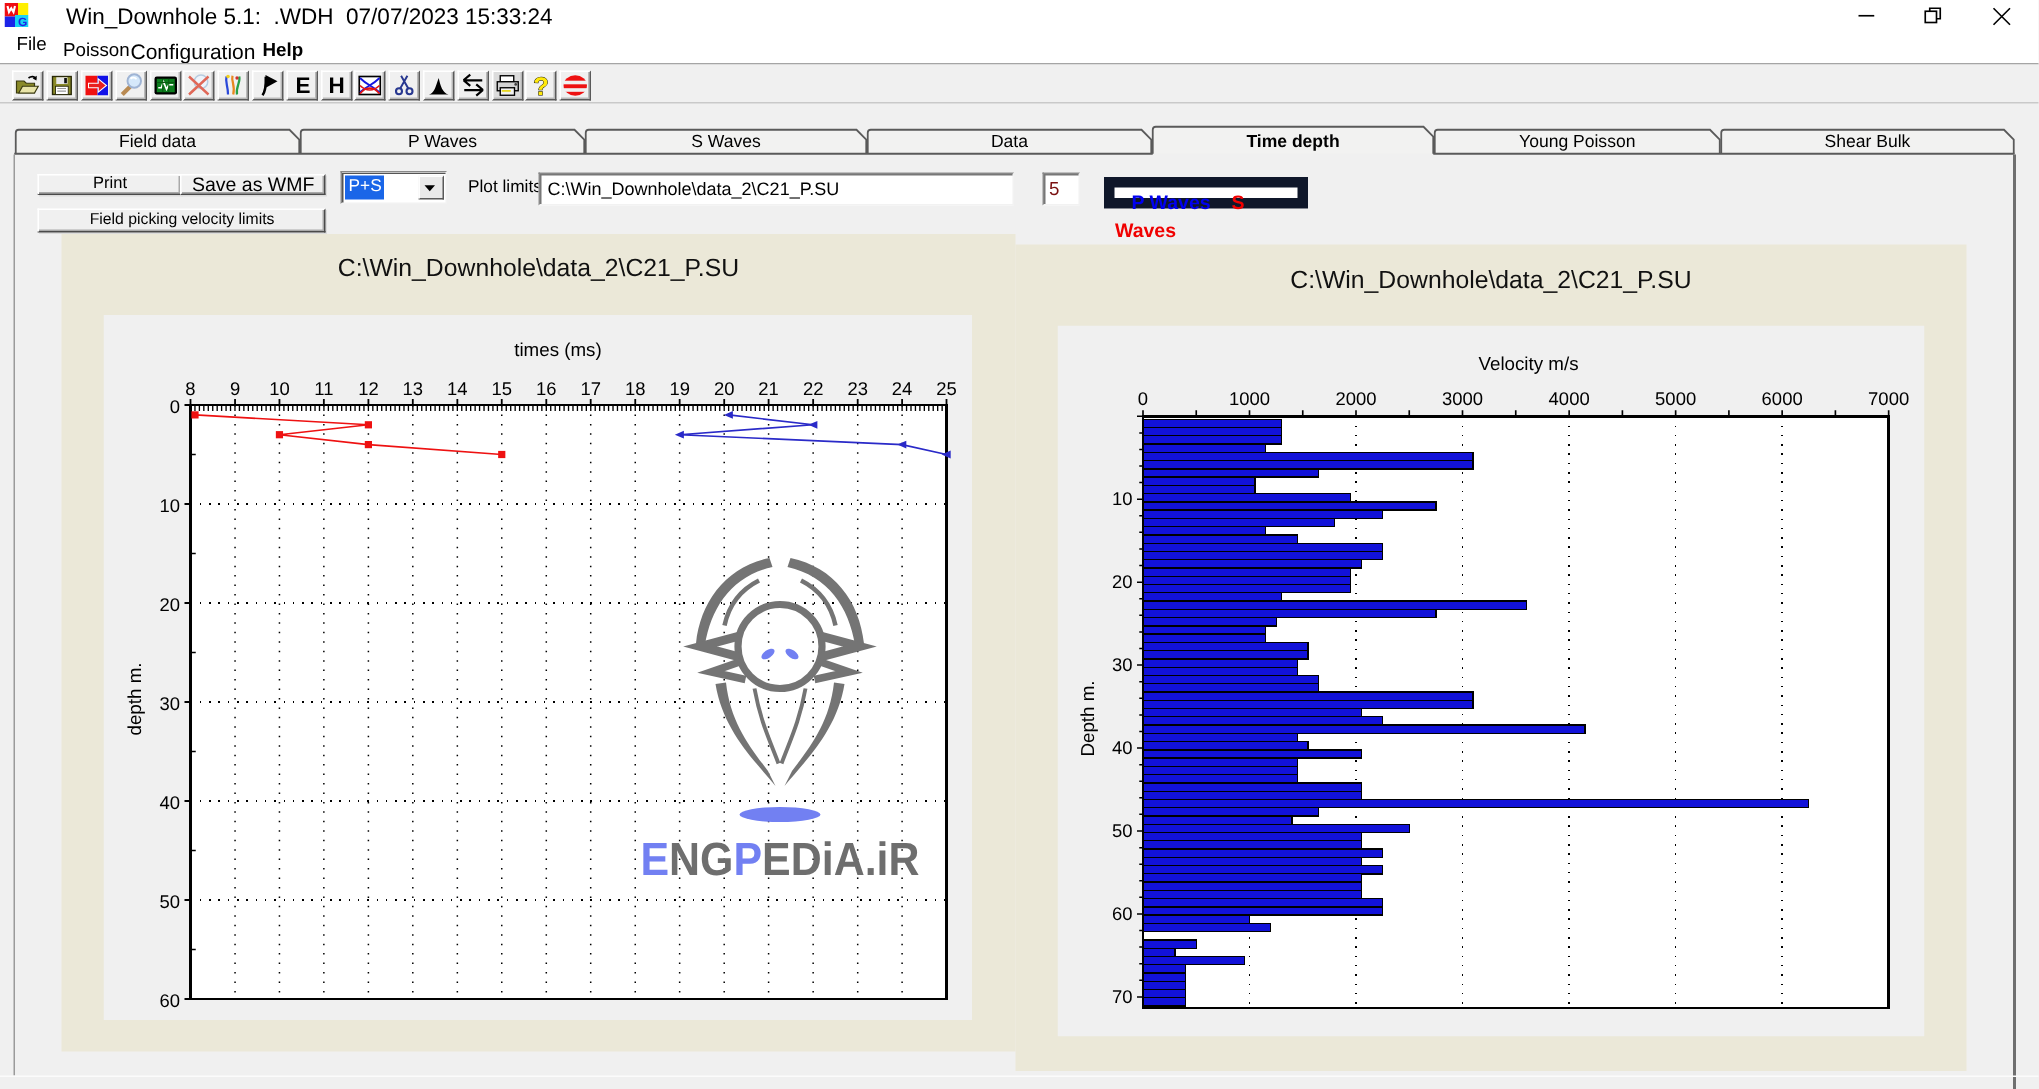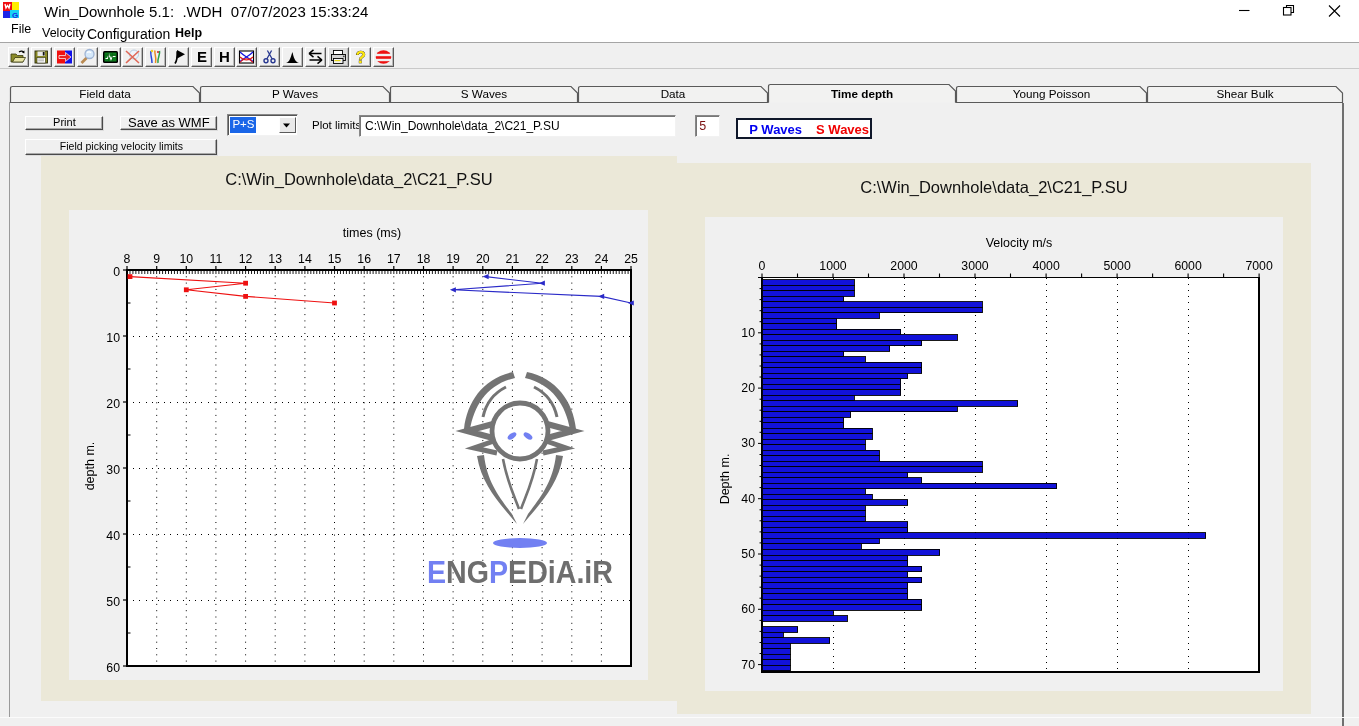--- a/index.html
+++ b/index.html
@@ -19,21 +19,21 @@
 </svg>
 <div class="abs" style="left:8px;top:3px;width:700px;height:18px;font-size:15px;color:#000;letter-spacing:0px;margin-left:36px;">Win_Downhole 5.1:&nbsp; .WDH&nbsp; 07/07/2023 15:33:24</div>
 <svg class="abs" style="left:1230px;top:0" width="129" height="24">
 <line x1="9" y1="10.5" x2="19.5" y2="10.5" stroke="#000" stroke-width="1.1"></line>
 <rect x="53.5" y="7.5" width="7.5" height="7.5" fill="none" stroke="#000" stroke-width="1.1"></rect>
 <path d="M56.5 7.5 L56.5 5.5 L63.5 5.5 L63.5 12.5 L61 12.5" fill="none" stroke="#000" stroke-width="1.1"></path>
 <path d="M99 5.5 L110 16.5 M110 5.5 L99 16.5" stroke="#000" stroke-width="1.1"></path>
 </svg>
 <div class="abs" style="left:0;top:24px;width:1359px;height:18px;background:#ffffff;"></div>
 <div class="abs" style="left:11px;top:22px;height:14px;font-size:12.5px;color:#000;">File</div>
-<div class="abs" style="left:42px;top:26px;height:14px;font-size:12.5px;color:#000;">Velocity</div>
+<div class="abs" style="left:42px;top:26px;height:14px;font-size:12.5px;color:#000;">Poisson</div>
 <div class="abs" style="left:87px;top:26px;height:14px;font-size:14px;color:#000;">Configuration</div>
 <div class="abs" style="left:175px;top:26px;height:14px;font-size:12.5px;color:#000;font-weight:bold;">Help</div>
 <div class="abs" style="left:0;top:42px;width:1359px;height:1px;background:#a5a5a5;"></div>
 <div class="abs" style="left:0;top:43px;width:1359px;height:27px;background:#f0f0f0;"></div>
 <div class="abs" style="left:0;top:68px;width:1359px;height:1px;background:#c9c9c9;"></div>
 <div class="abs" style="left:8.3px;top:46.5px;width:21px;height:20px;background:#f0f0f0;border:1px solid;border-color:#ffffff #5a5a5a #5a5a5a #ffffff;box-shadow:inset -1px -1px 0 #b9b9b9;">
     <svg width="19" height="18" viewBox="0 0 19 18" style="display:block">
       <path d="M2 14 L2 6 L7 6 L8.5 7.5 L14 7.5 L14 14 Z" fill="#8a8a28" stroke="#3a3a10" stroke-width="0.8"></path>
 <path d="M3.5 14 L6 9.5 L16.5 9.5 L14 14 Z" fill="#e8e4a8" stroke="#3a3a10" stroke-width="0.8"></path>
 <path d="M10 4 C12 2.5 14 3 15 4.5" stroke="#000" stroke-width="1.1" fill="none"></path>
@@ -166,40 +166,40 @@
     <text x="105.0" y="15" text-anchor="middle" font-size="11.7" font-weight="normal" fill="#000">Field data</text>
     <text x="295.0" y="15" text-anchor="middle" font-size="11.7" font-weight="normal" fill="#000">P Waves</text>
     <text x="484.0" y="15" text-anchor="middle" font-size="11.7" font-weight="normal" fill="#000">S Waves</text>
     <text x="673.0" y="15" text-anchor="middle" font-size="11.7" font-weight="normal" fill="#000">Data</text>
     <text x="862.0" y="15" text-anchor="middle" font-size="11.7" font-weight="bold" fill="#000">Time depth</text>
     <text x="1051.5" y="15" text-anchor="middle" font-size="11.7" font-weight="normal" fill="#000">Young Poisson</text>
     <text x="1245.0" y="15" text-anchor="middle" font-size="11.7" font-weight="normal" fill="#000">Shear Bulk</text>
   </svg>
 <div class="abs" style="left:9px;top:103px;width:1px;height:614px;background:#9a9a9a;"></div>
 <div class="abs" style="left:1342px;top:103px;width:2px;height:623px;background:#6f6f6f;"></div>
-<div class="abs" style="left:25.4px;top:116px;width:78px;height:13.5px;background:#f0f0f0;border:1px solid;border-color:#ffffff #4a4a4a #4a4a4a #ffffff;box-shadow:inset -1px -1px 0 #a9a9a9, 1px 1px 0 #dcdcdc;font-size:11px;text-align:center;line-height:11.5px;color:#000;">Print</div>
+<div class="abs" style="left:25.4px;top:116px;width:96px;height:13.5px;background:#f0f0f0;border:1px solid;border-color:#ffffff #4a4a4a #4a4a4a #ffffff;box-shadow:inset -1px -1px 0 #a9a9a9, 1px 1px 0 #dcdcdc;font-size:11px;text-align:center;line-height:11.5px;color:#000;">Print</div>
 <div class="abs" style="left:120.3px;top:116px;width:97px;height:13.5px;background:#f0f0f0;border:1px solid;border-color:#ffffff #4a4a4a #4a4a4a #ffffff;box-shadow:inset -1px -1px 0 #a9a9a9, 1px 1px 0 #dcdcdc;font-size:13px;text-align:center;line-height:11.5px;color:#000;">Save as WMF</div>
 <div class="abs" style="left:25.4px;top:139px;width:192px;height:15.5px;background:#f0f0f0;border:1px solid;border-color:#ffffff #4a4a4a #4a4a4a #ffffff;box-shadow:inset -1px -1px 0 #a9a9a9, 1px 1px 0 #dcdcdc;font-size:10.5px;text-align:center;line-height:13.5px;color:#000;">Field picking velocity limits</div>
 <div class="abs" style="left:227.4px;top:114px;width:70.5px;height:21.7px;background:#fff;
 border:1px solid;border-color:#888 #f2f2f2 #f2f2f2 #888;box-shadow:inset 1px 1px 0 #555;">
 <div class="abs" style="left:2px;top:2px;width:26px;height:15.5px;background:#1a66e8;color:#fff;font-size:11.5px;line-height:15px;padding-left:2px;">P+S</div>
 <div class="abs" style="left:51px;top:1.5px;width:16.5px;height:16.7px;background:#e9e9e9;border:1px solid;border-color:#fdfdfd #5a5a5a #5a5a5a #fdfdfd;">
 <svg width="13" height="14">
         <path d="M3 5.5 L10 5.5 L6.5 9.5 Z" fill="#000"></path>
       </svg></div>
   </div>
 <div class="abs" style="left:312px;top:118.5px;font-size:11.5px;color:#000;">Plot limits</div>
 <div class="abs" style="left:359px;top:114.6px;width:317px;height:22px;background:#fff;
 border:1px solid;border-color:#888 #f2f2f2 #f2f2f2 #888;box-shadow:inset 1px 1px 0 #777;
 font-size:12px;color:#000;line-height:20px;padding-left:5px;">C:\Win_Downhole\data_2\C21_P.SU</div>
 <div class="abs" style="left:695.3px;top:115.2px;width:24.8px;height:22px;background:#fff;
 border:1px solid;border-color:#888 #f2f2f2 #f2f2f2 #888;box-shadow:inset 1px 1px 0 #777;
 font-size:12.5px;color:#7a1010;line-height:20px;padding-left:3px;">5</div>
 <div class="abs" style="left:736.3px;top:117.9px;width:135.3px;height:20.7px;background:#fff;
-border:2px solid #0f172a;font-size:13px;font-weight:bold;line-height:19px;">
+border:7px solid #0f172a;font-size:13px;font-weight:bold;line-height:19px;">
 <span style="color:#0000f0;margin-left:11px;">P Waves</span><span style="color:#f00000;margin-left:14px;">S Waves</span></div>
 <div class="abs" style="left:41px;top:156px;width:636px;height:545px;background:#ebe8d8;"></div>
 <div class="abs" style="left:677px;top:163px;width:634px;height:551px;background:#ebe8d8;"></div>
 <div class="abs" style="left:120px;top:170px;width:478px;text-align:center;font-size:16.5px;color:#111;">C:\Win_Downhole\data_2\C21_P.SU</div>
 <div class="abs" style="left:755px;top:178px;width:478px;text-align:center;font-size:16.5px;color:#111;">C:\Win_Downhole\data_2\C21_P.SU</div>
 <svg class="abs" style="left:69px;top:210px" width="579" height="470" viewBox="0 0 579 470">
     <rect x="0" y="0" width="579" height="470" fill="#f0f0f0"></rect>
     <rect x="58" y="60" width="504.1" height="396" fill="#ffffff" stroke="#000" stroke-width="1.8" shape-rendering="crispEdges"></rect>
     <line x1="87.7" y1="60" x2="87.7" y2="456" stroke="#000" stroke-width="1" stroke-dasharray="1 5.3"></line>
     <line x1="117.3" y1="60" x2="117.3" y2="456" stroke="#000" stroke-width="1" stroke-dasharray="1 5.3"></line>

